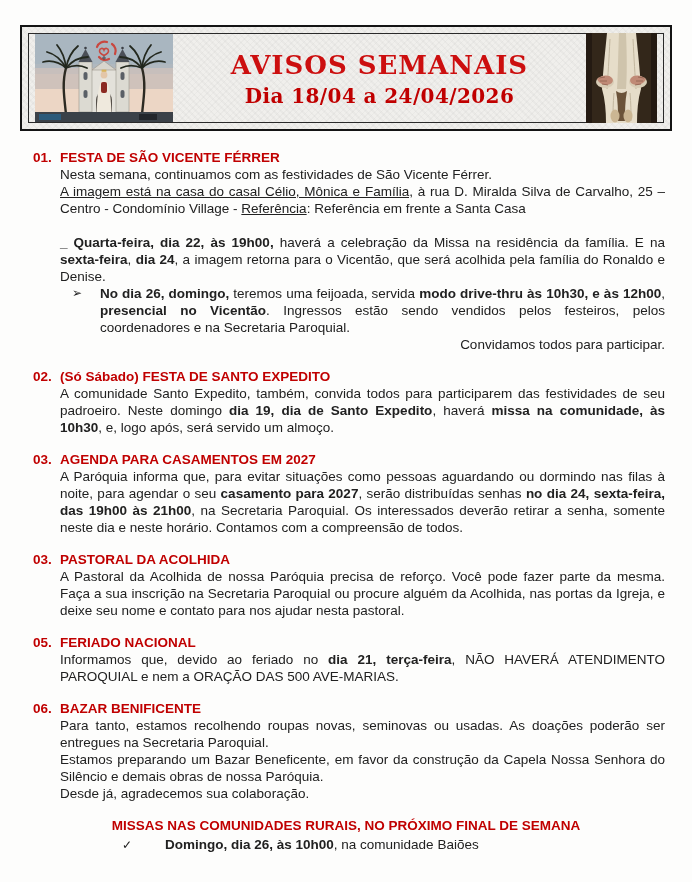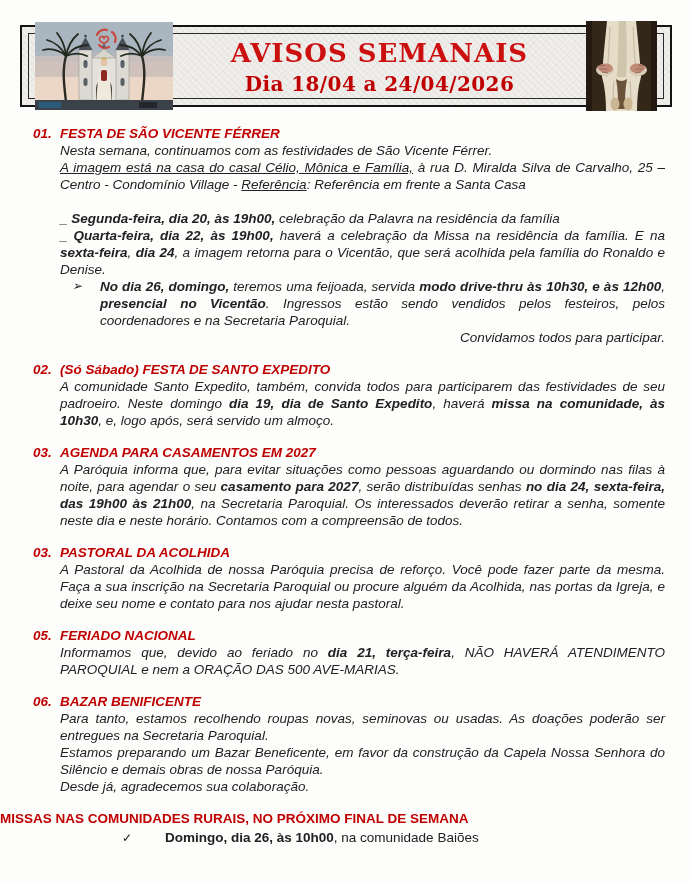--- a/index.html
+++ b/index.html
@@ -2,54 +2,54 @@
 <html><head>
 <meta charset="utf-8">
 <style>
   html,body{margin:0;padding:0;}
   body{
     width:692px;height:882px;overflow:hidden;background:#fdfdfc;
     font-family:"Liberation Sans",sans-serif;font-size:13.5px;line-height:17px;color:#212121;
   }
   
   .header-box{
-    box-sizing:border-box;margin:25px 20px 12px 20px;width:652px;height:82px;
+    box-sizing:border-box;margin:25px 20px 12px 20px;width:652px;height:106px;
     border:2px solid #141414;background:#f0efec;padding:6px;
     background-image:
       repeating-linear-gradient(45deg, rgba(150,150,150,.07) 0 2px, rgba(255,255,255,0) 2px 5px),
       repeating-linear-gradient(-45deg, rgba(120,120,120,.05) 0 1px, rgba(255,255,255,0) 1px 4px);
   }
   .header-inner{
     box-sizing:border-box;border:1px solid #2a2a2a;height:100%;
     display:flex;align-items:center;padding:3px 6px;gap:8px;
   }
   .photo{flex:none;overflow:hidden;}
   .photo svg{display:block;width:100%;height:100%;}
   .photo-left{width:138px;height:88px;}
   .photo-right{width:71px;height:90px;}
   .titles{flex:1;text-align:center;font-family:"DejaVu Serif","Liberation Serif",serif;font-weight:bold;}
   .title-main{font-size:26px;line-height:28px;color:#cc0f0f;letter-spacing:1px;}
   .title-sub{font-size:17px;color:#0f0f0f;margin-top:10px;letter-spacing:.4px;}
   .title-date{font-size:20px;color:#c00000;margin-top:9px;letter-spacing:.4px;}
   
-  main{margin-top:18px;font-style:italic;}
+  main{margin-top:18px;}
   .section{margin:0 27px 15px 60px;}
   .sec-heading{display:flex;font-weight:bold;color:#c00000;margin-left:-27px;}
   .sec-num{flex:0 0 27px;}
   .sec-title{flex:1;}
   .para{text-align:justify;}
   .para.bulleted{margin-left:40px;position:relative;}
   .bullet{position:absolute;left:-28px;top:0;font-size:12px;color:#212121;}
   .para.outdent{margin-left:-6px;text-align:right;}
   .spacer{height:17px;}
   span.b{font-weight:bold;}
   span.u{text-decoration:underline;}
   
   .footer{margin-top:10px;}
-  .footer-title{font-weight:bold;color:#c00000;}
+  .footer-title{text-align:center;font-weight:bold;color:#c00000;}
   .footer-line{margin-left:122px;margin-top:2px;}
   .check{display:inline-block;width:43px;font-size:12px;}
 </style>
 </head>
 <body>
 
 <div class="header-box">
   <div class="header-inner">
 
     <div class="photo photo-left">
@@ -147,21 +147,20 @@
 
 <main>
     <div class="section">
       <div class="sec-heading">
         <span class="sec-num">01.</span>
         <span class="sec-title">FESTA DE SÃO VICENTE FÉRRER</span>
       </div>
       <div class="para"><span>Nesta semana, continuamos com as festividades de São Vicente Férrer.</span></div>
       <div class="para"><span class="u">A imagem está na casa do casal Célio, Mônica e Família,</span><span> à rua D. Miralda Silva de Carvalho, 25 – Centro - Condomínio Village - </span><span class="u">Referência</span><span>: Referência em frente a Santa Casa</span></div>
       <div class="spacer"></div>
-      <div class="para"><span class="b">_ Segunda-feira, dia 20, às 19h00,</span><span> celebração da Palavra na residência da família</span></div>
       <div class="para"><span class="b">_ Quarta-feira, dia 22, às 19h00,</span><span> haverá a celebração da Missa na residência da família. E na </span><span class="b">sexta-feira</span><span>, </span><span class="b">dia 24</span><span>, a imagem retorna para o Vicentão, que será acolhida pela família do Ronaldo e Denise.</span></div>
       <div class="para bulleted"><span class="bullet">➢</span><span class="b">No dia 26, domingo,</span><span> teremos uma feijoada, servida </span><span class="b">modo drive-thru às 10h30, e às 12h00</span><span>, </span><span class="b">presencial no Vicentão</span><span>. Ingressos estão sendo vendidos pelos festeiros, pelos coordenadores e na Secretaria Paroquial.</span></div>
       <div class="para outdent"><span>Convidamos todos para participar.</span></div>
     </div>
     <div class="section">
       <div class="sec-heading">
         <span class="sec-num">02.</span>
         <span class="sec-title">(Só Sábado) FESTA DE SANTO EXPEDITO</span>
       </div>
       <div class="para"><span>A comunidade Santo Expedito, também, convida todos para participarem das festividades de seu padroeiro. Neste domingo </span><span class="b">dia 19, dia de Santo Expedito</span><span>, haverá </span><span class="b">missa na comunidade, às 10h30</span><span>, e, logo após, será servido um almoço.</span></div>

